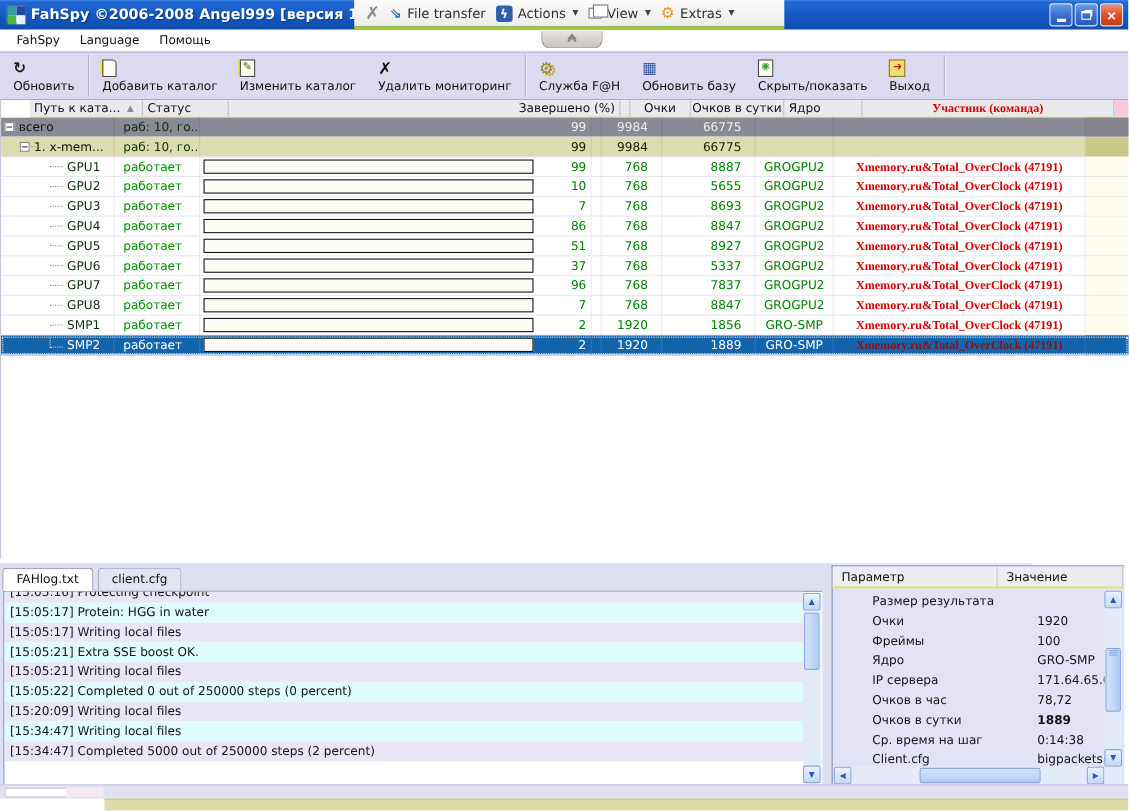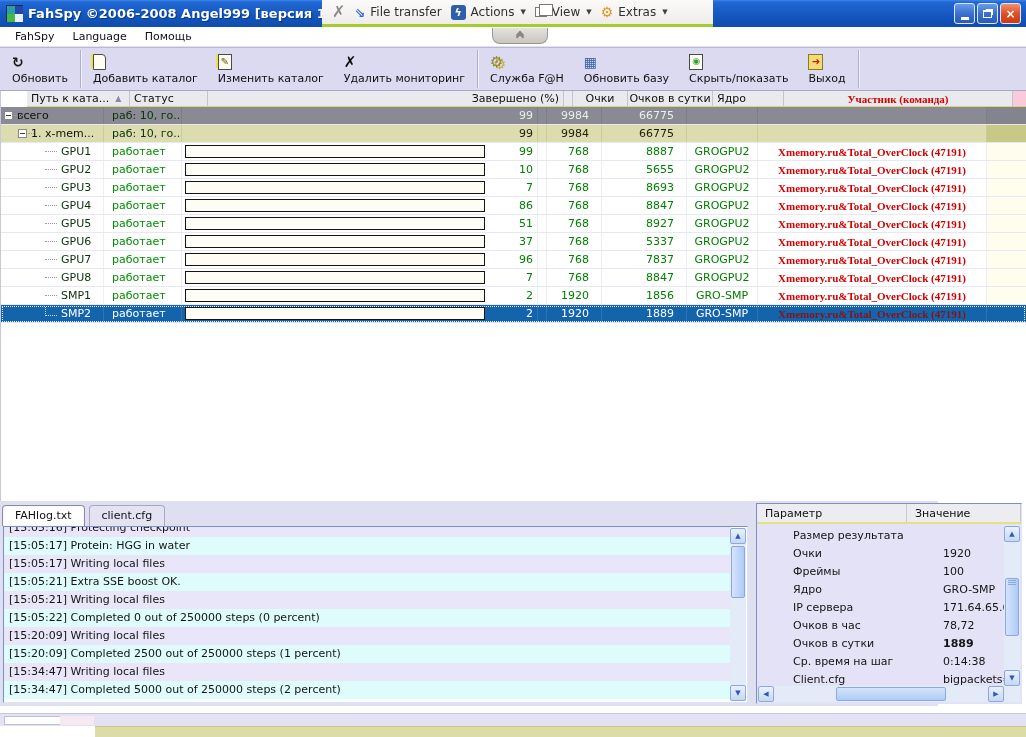--- a/index.html
+++ b/index.html
@@ -116,21 +116,21 @@
   .tree.minus-box { width:9px; height:9px; border:1px solid #8A8A8A; background:#fff; margin-left:3px; }
   .tree.minus-box::after { content:""; position:absolute; left:1px; right:1px; top:3px; height:1px; background:#404040; }
   .tree.minus-box::before { content:""; position:absolute; left:9px; top:3px; width:8px; height:1px; border-top:1px dotted #9A9AAA; }
   .folder .tree.minus-box { margin-left:17px; }
   .tree.dots { width:12px; height:8px; border-bottom:1px dotted #9A9AAA; margin-left:44px; margin-top:-7px; }
   .tree.corner { width:12px; height:9px; border-left:1px dotted #C8D8E8; border-bottom:1px dotted #C8D8E8; margin-left:44px; margin-bottom:5px; }
   .rname { margin-left:4px; }
   .total .rname, .folder .rname { font-weight:normal; color:#101010; }
 
   
-  .bottom { position:absolute; left:0; top:501px; width:938px; height:205px; background:#DFDFF2; }
+  .bottom { position:absolute; left:0; top:512px; width:938px; height:205px; background:#DFDFF2; }
   .log-pane { position:absolute; left:0; top:0; width:752px; height:205px; }
   .tabs { position:absolute; left:2px; top:2px; height:23px; display:flex; align-items:flex-end; gap:4px; }
   .tab { padding:3px 12px 4px; border:1px solid #A8A8C0; border-bottom:none; border-radius:4px 4px 0 0;
     background:#E3E3F2; color:#101010; }
   .tab.active { background:#FFFFFF; border-color:#8A8AA8; position:relative; z-index:2; box-shadow:inset 0 0 0 1px #F8F8FF; }
   .log-box { position:absolute; left:3px; top:25px; right:4px; bottom:3px; background:#FFFFFF;
     border:1px solid; border-color:#7E8EBE #DDE4F6 #DDE4F6 #7E8EBE; overflow:hidden; }
   .log-list { margin-top:-8px; margin-right:16px; }
   .log-line { height:18px; line-height:18px; padding-left:5px; color:#141414; white-space:nowrap; overflow:hidden; }
   .log-list .log-line:nth-child(odd) { background:#E8E6F8; }
@@ -549,21 +549,20 @@
             <div class="log-line">[15:05:17] Writing local files</div>
 
             <div class="log-line">[15:05:21] Extra SSE boost OK.</div>
 
             <div class="log-line">[15:05:21] Writing local files</div>
 
             <div class="log-line">[15:05:22] Completed 0 out of 250000 steps  (0 percent)</div>
 
             <div class="log-line">[15:20:09] Writing local files</div>
 
-            <div class="log-line">[15:20:09] Completed 2500 out of 250000 steps  (1 percent)</div>
 
             <div class="log-line">[15:34:47] Writing local files</div>
 
             <div class="log-line">[15:34:47] Completed 5000 out of 250000 steps  (2 percent)</div>
 
         </div>
         <div class="sb-v">
           <div class="sb-btn" style="top:0;">▲</div>
           <div class="sb-thumb" style="top:18px; height:52px;"></div>
           <div class="sb-btn" style="bottom:0;">▼</div>

